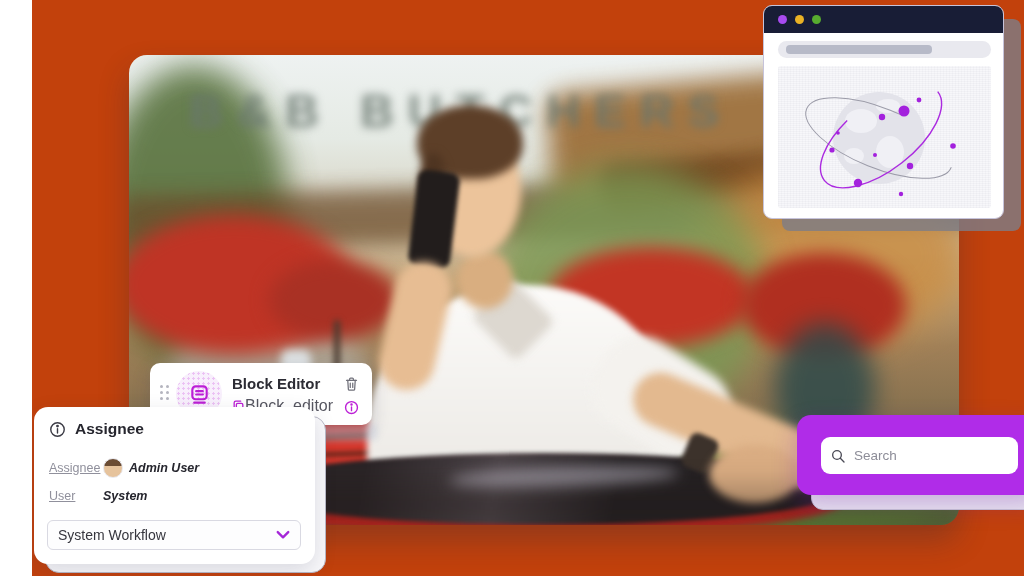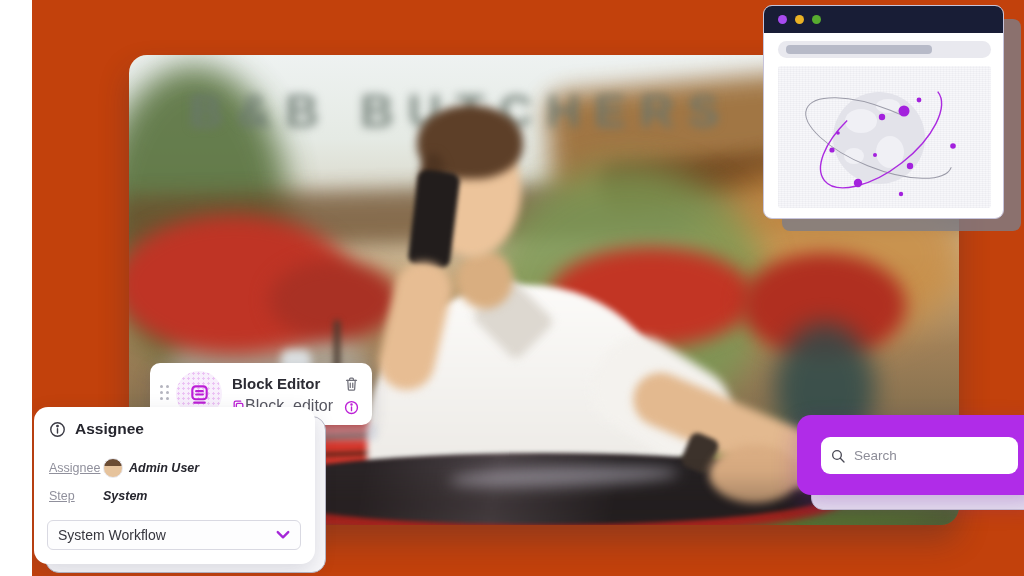--- a/index.html
+++ b/index.html
@@ -200,21 +200,21 @@
       <svg width="17" height="17" viewBox="0 0 24 24" fill="none" stroke="#3b3b45" stroke-width="2" stroke-linecap="round">
         <circle cx="12" cy="12" r="9.5"></circle>
           <line x1="12" y1="11" x2="12" y2="17"></line>
           <circle cx="12" cy="7.2" r="1" fill="#3b3b45"></circle>
       </svg>
       <span class="wf-title">Assignee</span>
     </div>
     <span class="wf-label" style="top:54px;">Assignee</span>
     <span class="wf-avatar"></span>
     <span class="wf-value" style="left:95px;top:54px;">Admin User</span>
-    <span class="wf-label" style="top:82px;">Step</span>
+    <span class="wf-label" style="top:82px;">User</span>
     <span class="wf-value" style="left:69px;top:82px;">System</span>
     <div class="wf-select">
       <span class="wf-select-text">System Workflow</span>
       <svg width="14" height="10" viewBox="0 0 24 16" fill="none" stroke="#a527d8" stroke-width="4" stroke-linecap="round" stroke-linejoin="round">
         <path d="M3 3 L12 12 L21 3"></path>
       </svg>
     </div>
   </div>
 
   <div class="search-backing"></div>

